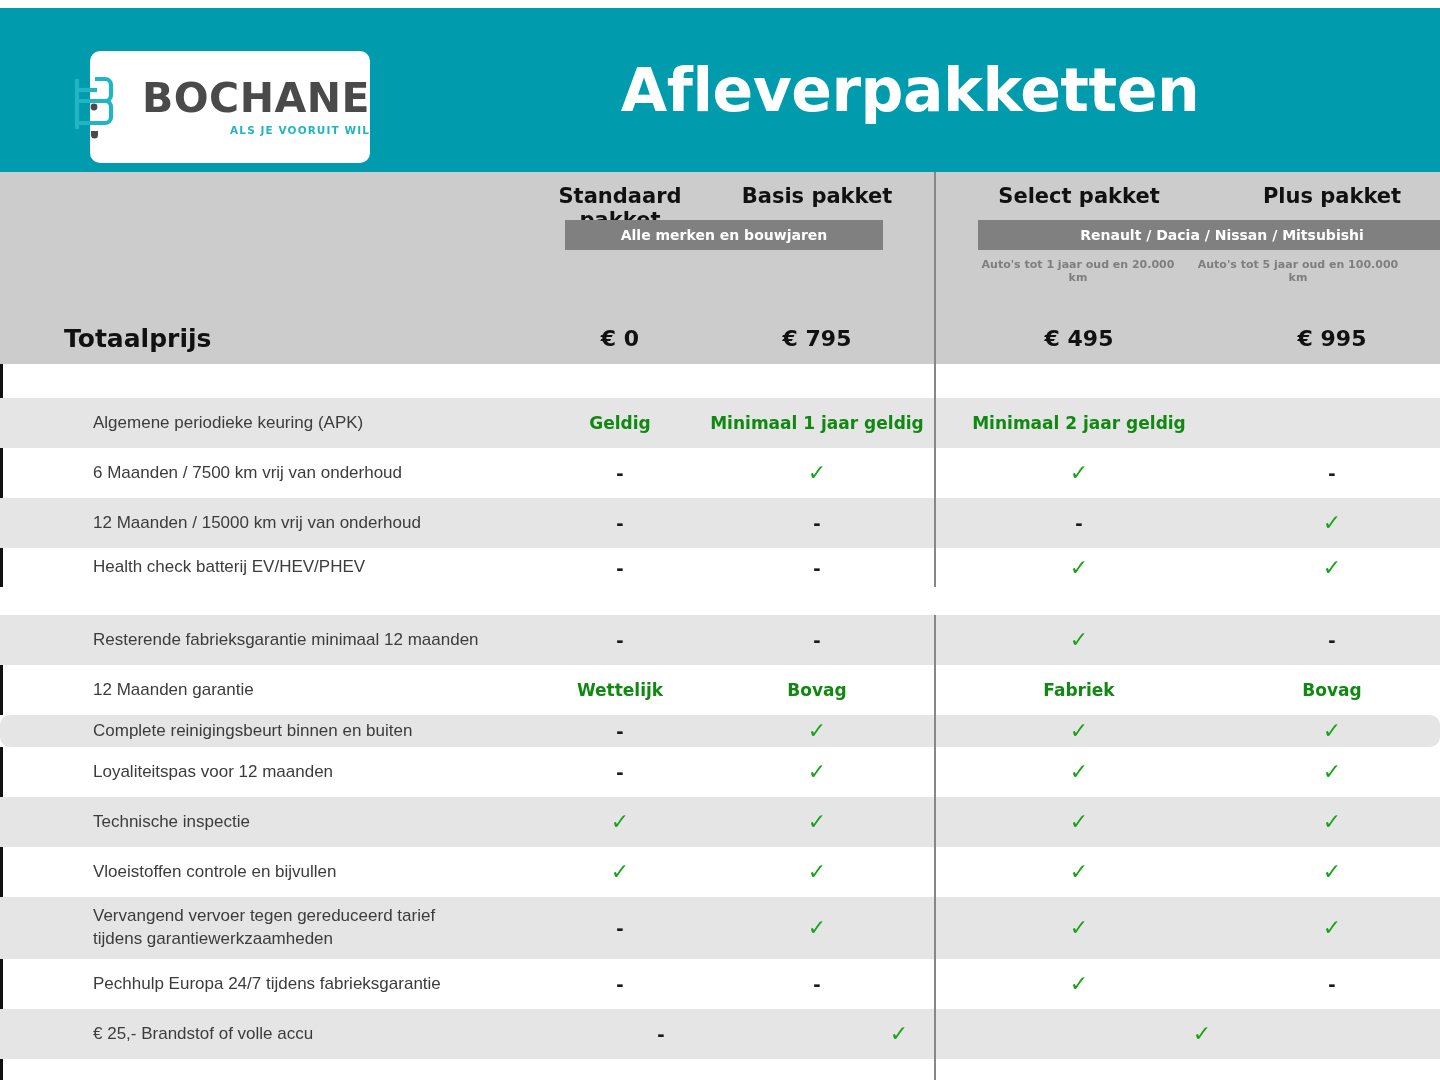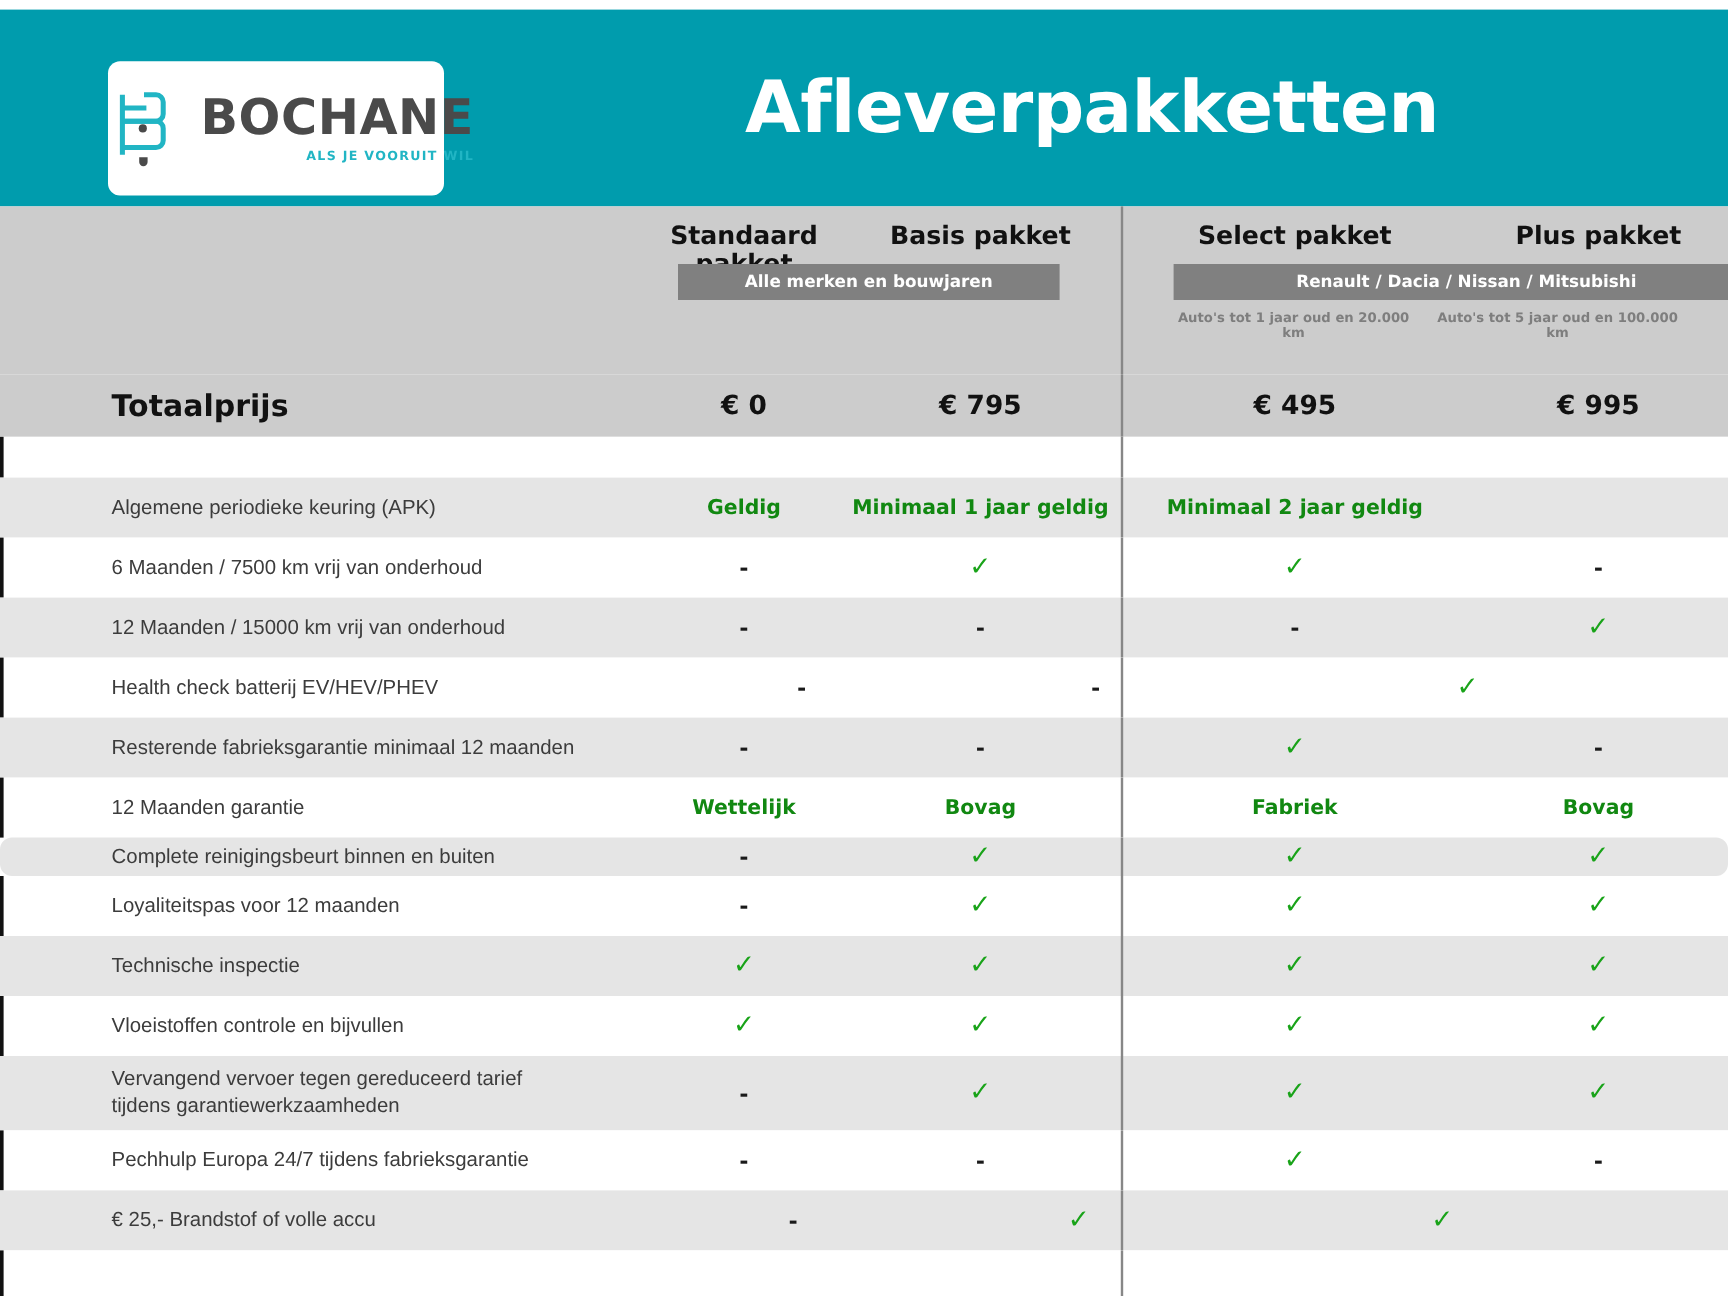--- a/index.html
+++ b/index.html
@@ -35,21 +35,21 @@
   .logo-card {
     position: absolute;
     left: 90px;
     top: 43px;
     width: 280px;
     height: 112px;
     background: #ffffff;
     border-radius: 10px;
     display: flex;
     align-items: center;
-    justify-content: space-between;
+    justify-content: flex-end;
     gap: 25px;
   }
   .logo-mark {
     width: 52px;
     height: 66px;
     flex: 0 0 auto;
   }
   .logo-words {
     display: flex;
     flex-direction: column;
@@ -238,21 +238,21 @@
     content: "";
     position: absolute;
     left: 934px;
     top: 0;
     bottom: 0;
     width: 2px;
     background: #878787;
   }
   .price-label {
     flex: 0 0 540px;
-    padding-left: 93px;
+    padding-left: 64px;
     box-sizing: border-box;
     font-family: "DejaVu Sans", sans-serif;
     font-weight: 700;
     font-size: 25px;
     color: #111111;
   }
   .price-val {
     font-family: "DejaVu Sans", sans-serif;
     font-weight: 700;
     font-size: 22px;
@@ -390,36 +390,36 @@
           <div class="c-val c2">
             <span class="dash">-</span>
           </div>
           <div class="c-val c3">
             <span class="dash">-</span>
           </div>
           <div class="c-val c4">
             <span class="check">✓</span>
           </div>
         </div>
-        <div class="row plain" style="height: 50px; gap: 48px;">
+        <div class="row plain" style="height: 39px;">
           <div class="c-label">Health check batterij EV/HEV/PHEV</div>
           <div class="c-val c1">
             <span class="dash">-</span>
           </div>
           <div class="c-val c2">
             <span class="dash">-</span>
           </div>
           <div class="c-val c3">
             <span class="check">✓</span>
           </div>
           <div class="c-val c4">
             <span class="check">✓</span>
           </div>
         </div>
-        <div class="row shade" style="height: 50px;">
+        <div class="row shade" style="height: 50px; margin-top: 28px;">
           <div class="c-label">Resterende fabrieksgarantie minimaal 12 maanden</div>
           <div class="c-val c1">
             <span class="dash">-</span>
           </div>
           <div class="c-val c2">
             <span class="dash">-</span>
           </div>
           <div class="c-val c3">
             <span class="check">✓</span>
           </div>

